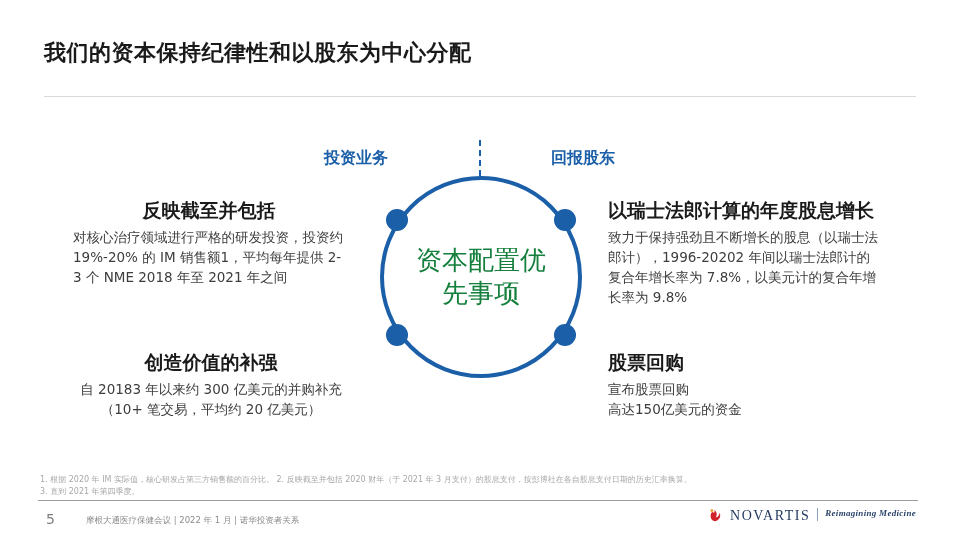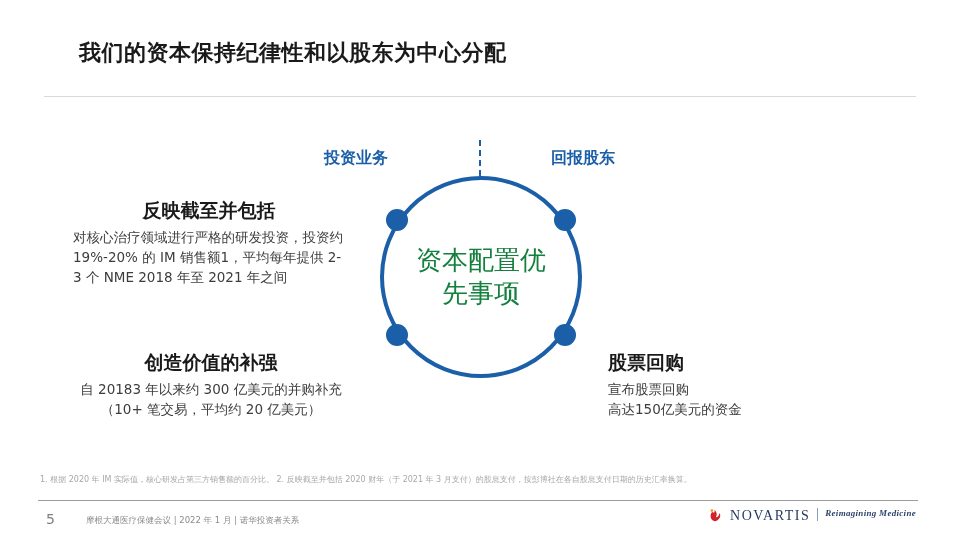--- a/index.html
+++ b/index.html
@@ -10,21 +10,20 @@
     position: relative;
     color: #262626;
   }
   .slide { position: absolute; inset: 0; background: #fff; }
 
   
   .title {
     position: absolute; left: 44px; top: 38px; width: 880px;
     font-size: 22px; font-weight: bold; color: #1a1a1a;
     letter-spacing: 0.5px;
-    margin-left: 35px;
   }
   .title-rule {
     position: absolute; left: 44px; top: 96px; width: 872px; height: 0;
     border-top: 1px solid #d9d9d9;
   }
 
   
   .col-label {
     position: absolute; top: 148px;
     font-size: 16px; font-weight: bold; color: #1b5fa8;
@@ -136,29 +135,34 @@
     <h2>反映截至并包括</h2>
     <div class="body">对核心治疗领域进行严格的研发投资，投资约 19%-20% 的 IM 销售额1，平均每年提供 2-3 个 NME 2018 年至 2021 年之间</div>
   </div>
 
   <div class="block block-boltons">
     <h2>创造价值的补强</h2>
     <div class="body">自 20183 年以来约 300 亿美元的并购补充</div>
     <div class="body">（10+ 笔交易，平均约 20 亿美元）</div>
   </div>
 
+  <div class="block block-dividend">
+    <h2>以瑞士法郎计算的年度股息增长</h2>
+    <div class="body">致力于保持强劲且不断增长的股息（以瑞士法郎计），1996-20202 年间以瑞士法郎计的复合年增长率为 7.8%，以美元计的复合年增长率为 9.8%</div>
+  </div>
 
   <div class="block block-buyback">
     <h2>股票回购</h2>
     <div class="body">宣布股票回购</div>
     <div class="body">高达150亿美元的资金</div>
   </div>
 
   <div class="footnotes">
     <div>1. 根据 2020 年 IM 实际值，核心研发占第三方销售额的百分比。 2. 反映截至并包括 2020 财年（于 2021 年 3 月支付）的股息支付，按彭博社在各自股息支付日期的历史汇率换算。</div>
+    <div>3. 直到 2021 年第四季度。</div>
   </div>
 
   <div class="footer-rule"></div>
   <div class="page-number">5</div>
   <div class="footer-text">摩根大通医疗保健会议 | 2022 年 1 月 | 诺华投资者关系</div>
 
   <div class="logo">
     <span>
       <svg width="15" height="16" viewBox="0 0 20 21" aria-hidden="true">
         <path d="M4.5,6 C2.5,10 3,16 9.5,17.5 C16,16 17.5,10 15.5,6.5 C14.5,10.5 13,12 10.5,12.2 C13,8 11,4 8.5,2.5 C9.5,5.5 8,7 6,5.2 Z" fill="#d2232a"></path>

